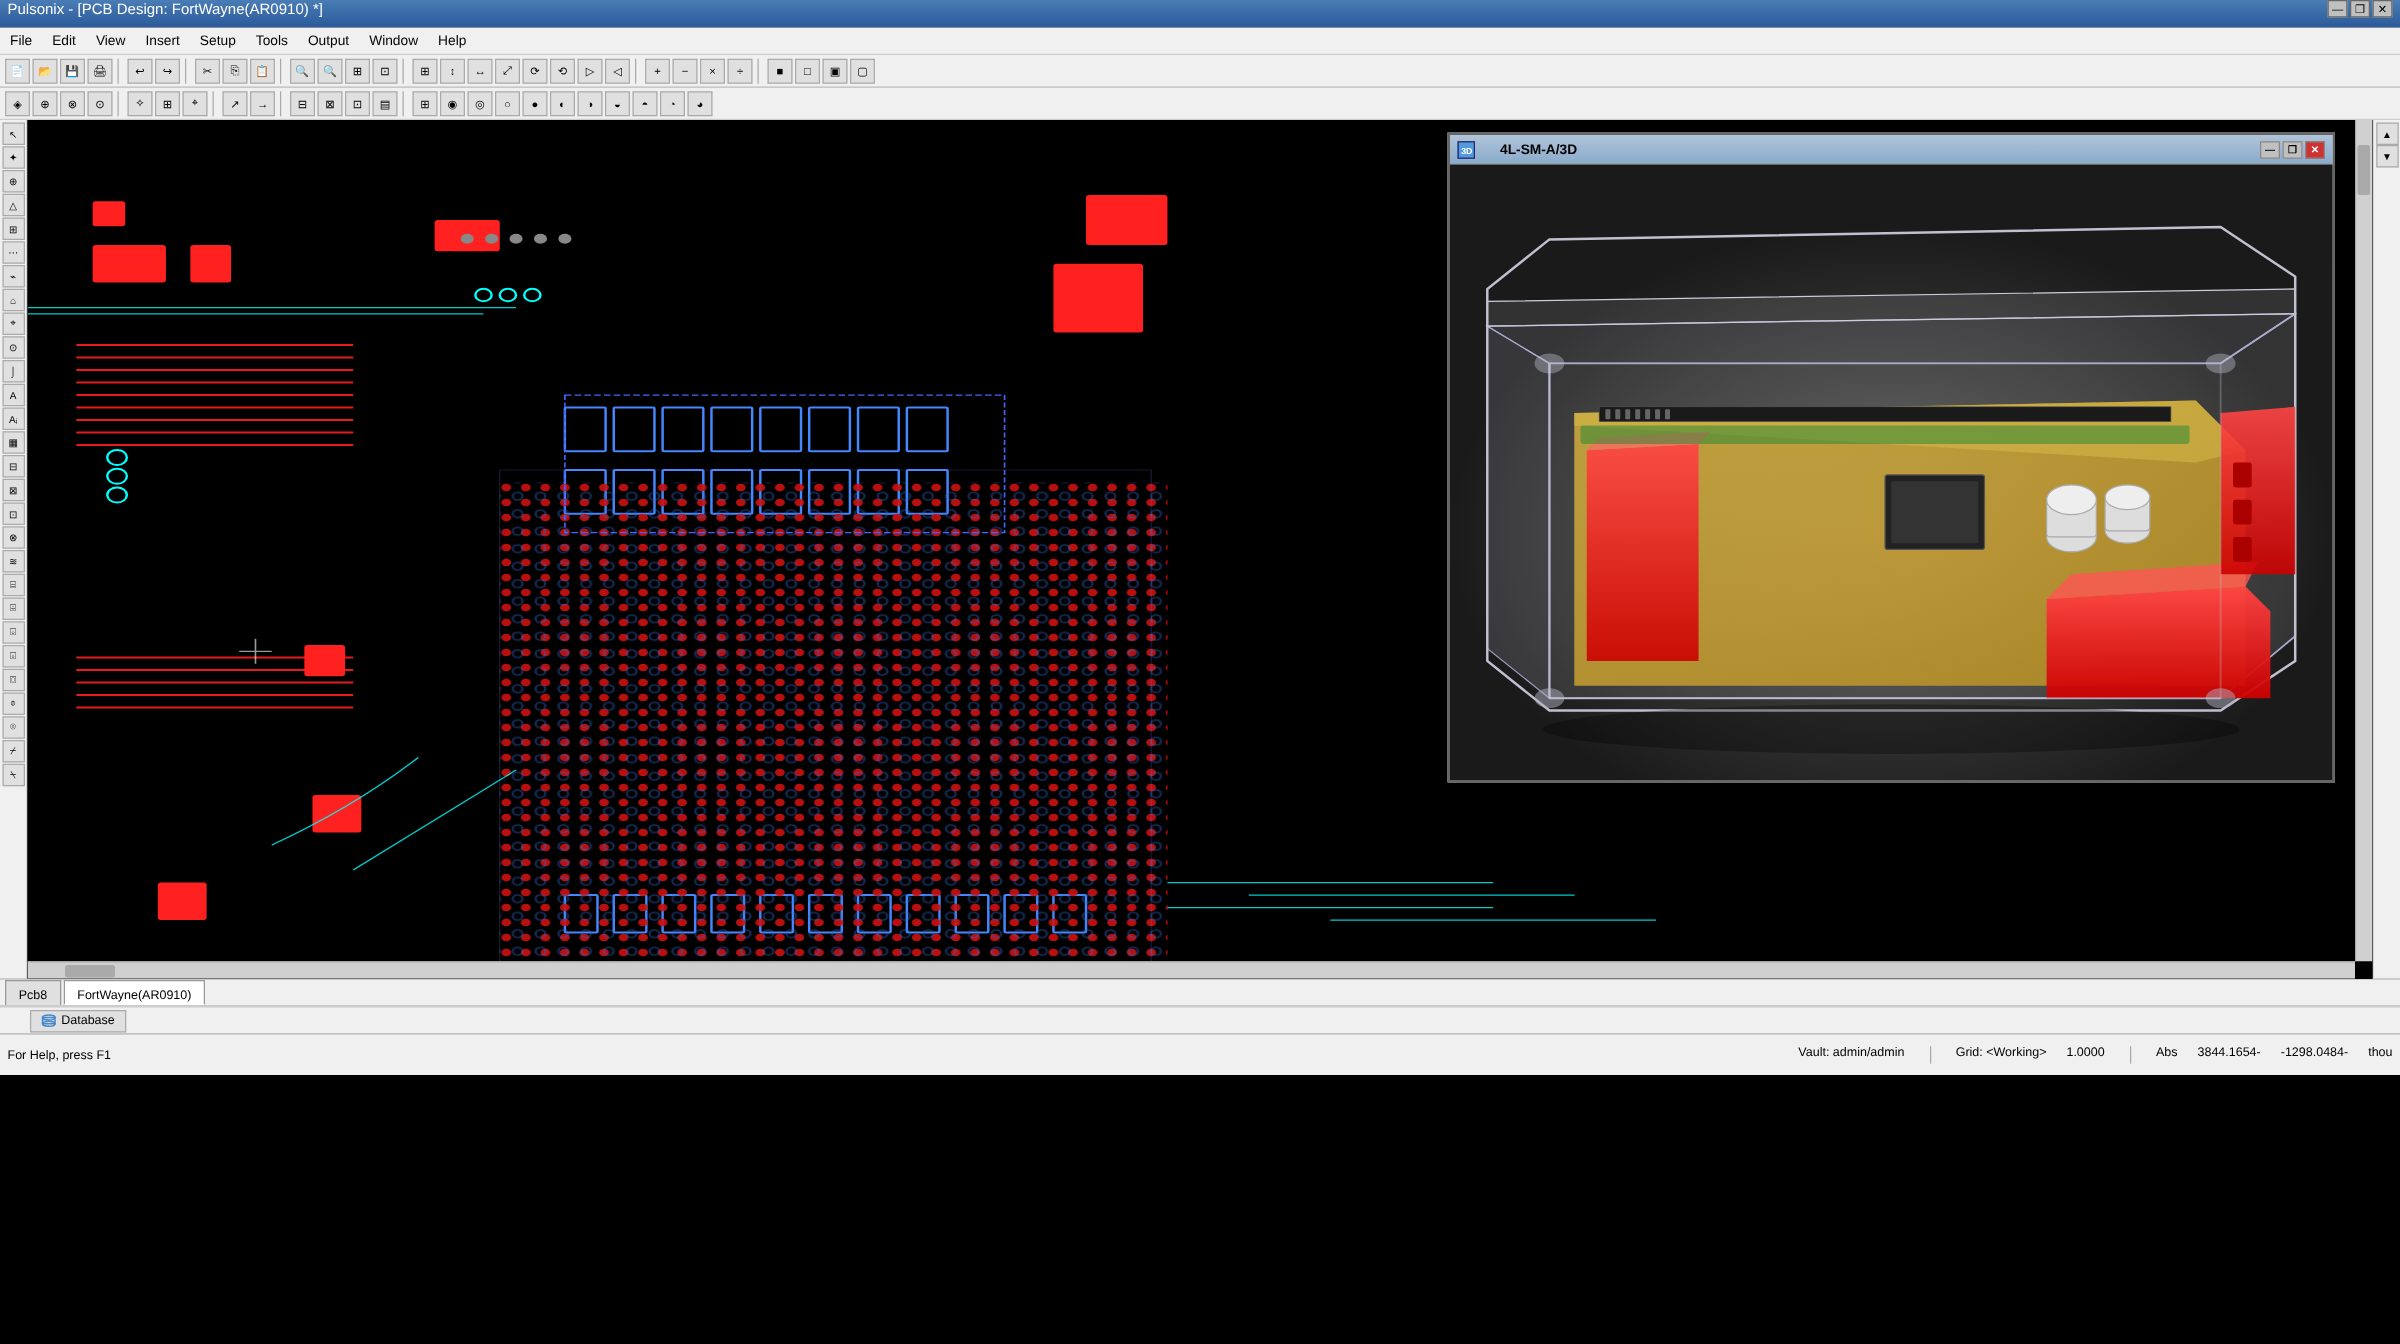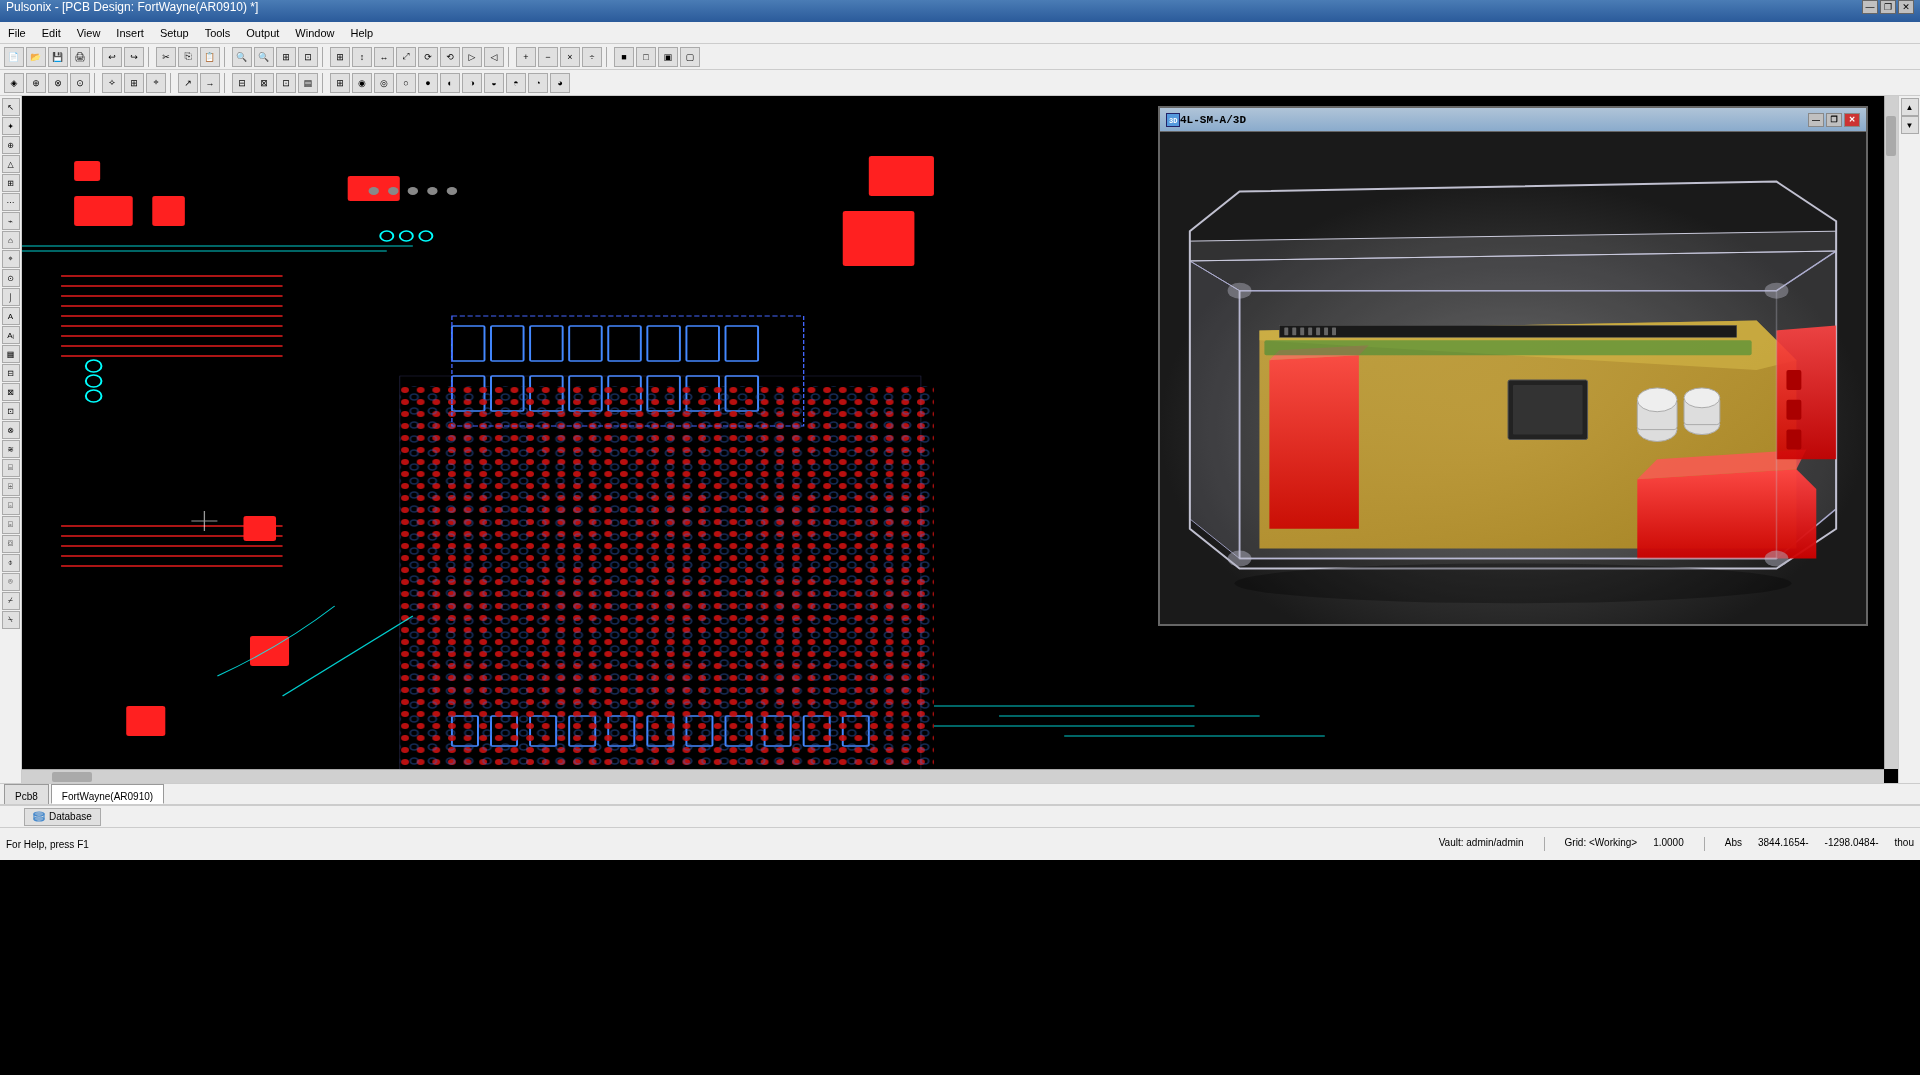--- a/index.html
+++ b/index.html
@@ -92,21 +92,21 @@
       background: #d0d8e0;
       border: 2px solid #666;
       z-index: 100;
     }
     #view3d-titlebar {
       height: 24px; background: linear-gradient(to bottom, #b0c4d8, #8aabcc);
       display: flex; align-items: center; justify-content: space-between;
       padding: 0 6px; font-size: 11px; color: #000; font-weight: bold;
       border-bottom: 1px solid #666;
     }
-    #view3d-titlebar-left { display: flex; align-items: center; gap: 0; font-family: Liberation Mono, monospace; }
+    #view3d-titlebar-left { display: flex; align-items: center; gap: 20px; }
     #view3d-icon { width: 14px; height: 14px; background: #4488cc; border: 1px solid #226; display: flex; align-items: center; justify-content: center; font-size: 7px; color: #fff; }
     #view3d-buttons { display: flex; gap: 2px; }
     .view3d-btn { width: 16px; height: 14px; background: #c0c0c0; border: 1px solid #888; display: flex; align-items: center; justify-content: center; font-size: 8px; cursor: pointer; }
     .view3d-btn.close { background: #cc3333; color: #fff; }
     #view3d-content {
       width: 100%; height: calc(100% - 24px);
       background: radial-gradient(ellipse at 50% 60%, #555 0%, #333 50%, #222 100%);
       position: relative; overflow: hidden;
     }
 

